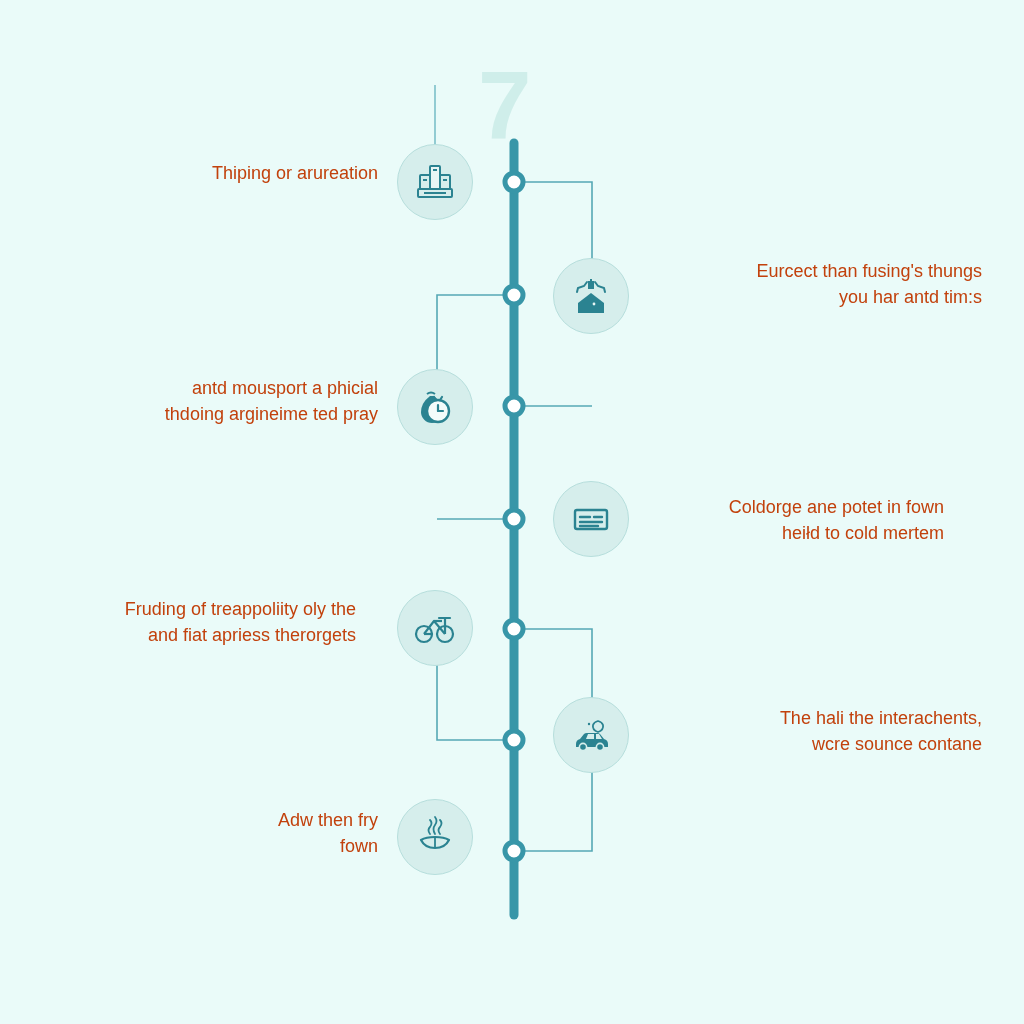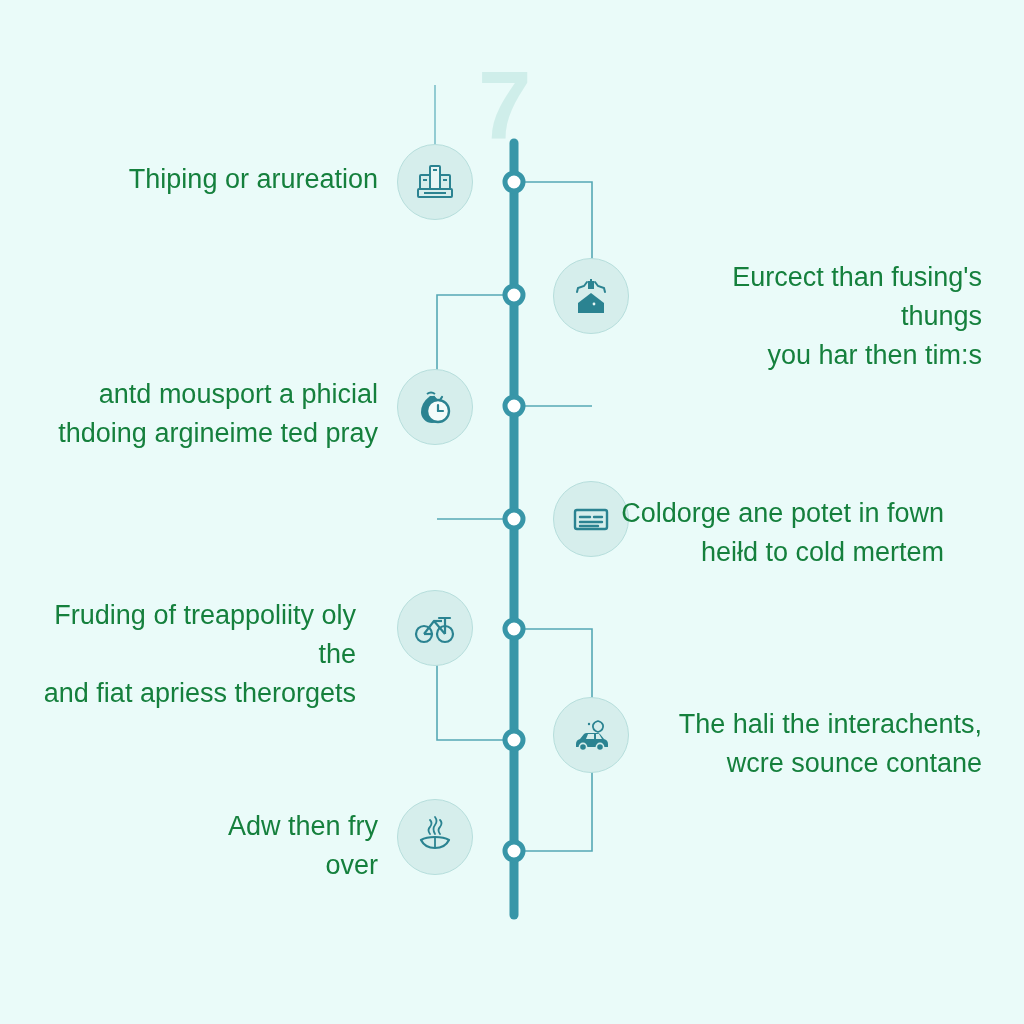--- a/index.html
+++ b/index.html
@@ -55,23 +55,23 @@
     align-items: center;
     justify-content: center;
   }
   .bubble svg {
     display: block;
   }
 
   
   .caption {
     position: absolute;
-    font-size: 27px;
+    font-size: 18px;
     line-height: 1.45;
-    color: #15803d;
+    color: #c2410c;
     width: 330px;
   }
   .caption.left {
     text-align: right;
   }
   .caption.right {
     text-align: right;
   }
 </style>
 </head>
@@ -137,21 +137,21 @@
         <path d="M19 9 L16 13 L10 15 L9 19" stroke-linecap="round"></path>
         <path d="M27 9 L30 13 L36 15 L37 19" stroke-linecap="round"></path>
         <path d="M20 8 h6 v8 h-6 z" fill="#2b8391" stroke="none"></path>
         <path d="M10 30 L23 20 L36 30 L36 40 L10 40 Z" fill="#2b8391" stroke="none"></path>
         <circle cx="26" cy="31" r="1.4" fill="#e8f6f5" stroke="none"></circle>
       </svg>
     </span>
   </div>
   <div class="caption right" style="left:652px; top:258px;">
     <div>Eurcect than fusing's thungs</div>
-    <div>you har then tim:s</div>
+    <div>you har antd tim:s</div>
   </div>
 
   <div class="bubble" style="left:397px; top:369px;">
     <span>
       <svg width="46" height="46" viewBox="0 0 46 46" fill="none">
         <path d="M18 12 q-9 7 -9 16 a11 11 0 0 0 22 0 q0 -9 -9 -16 z" fill="#2b8391"></path>
         <path d="M15 10 q4 -3 8 0" stroke="#2b8391" stroke-width="2" fill="none"></path>
         <circle cx="26" cy="27" r="11" fill="#f3fbfa" stroke="#2b8391" stroke-width="2.4"></circle>
         <path d="M22 13 l2 3 M30 13 l-2 3" stroke="#2b8391" stroke-width="2.2" stroke-linecap="round"></path>
         <line x1="26" y1="27" x2="26" y2="21" stroke="#2b8391" stroke-width="2.2" stroke-linecap="round"></line>
@@ -222,16 +222,16 @@
         <path d="M18 20 q-3 -4 0 -7 q3 -4 0 -7" stroke-linecap="round"></path>
         <path d="M23 20 q-3 -5 0 -9 q3 -4 0 -8" stroke-linecap="round"></path>
         <path d="M28 20 q-3 -4 0 -7 q3 -4 0 -7" stroke-linecap="round"></path>
         <path d="M9 26 q5 -3 14 -3 q9 0 14 3 q-4 8 -14 8 q-10 0 -14 -8 z" stroke-width="2.2" stroke-linejoin="round"></path>
         <line x1="23" y1="23" x2="23" y2="34"></line>
       </svg>
     </span>
   </div>
   <div class="caption left" style="left:48px; top:807px;">
     <div>Adw then fry</div>
-    <div>over</div>
+    <div>fown</div>
   </div>
 
 </div>
 
 </body></html>

